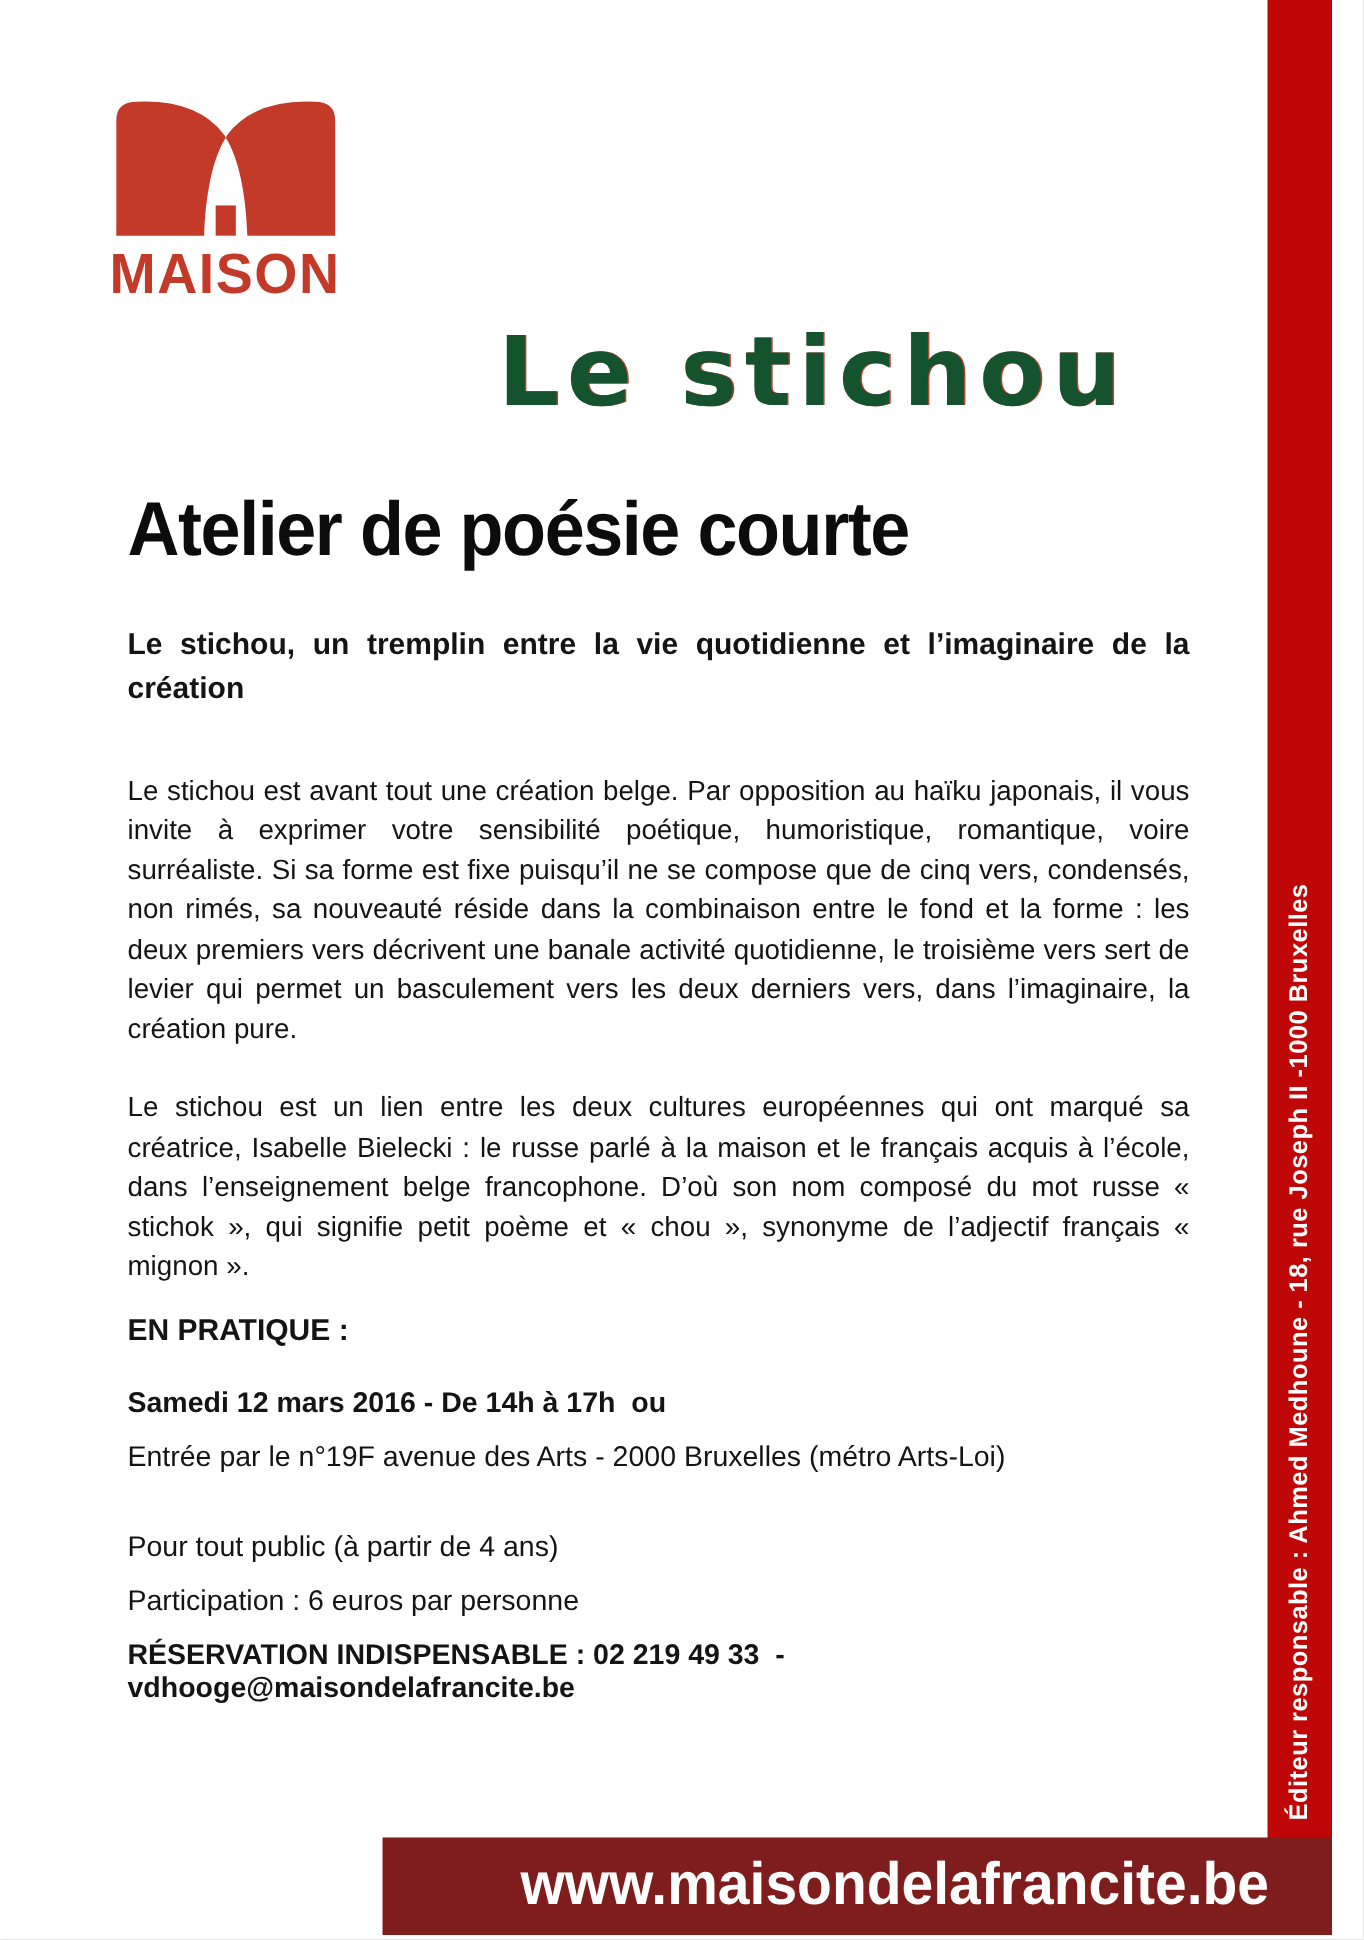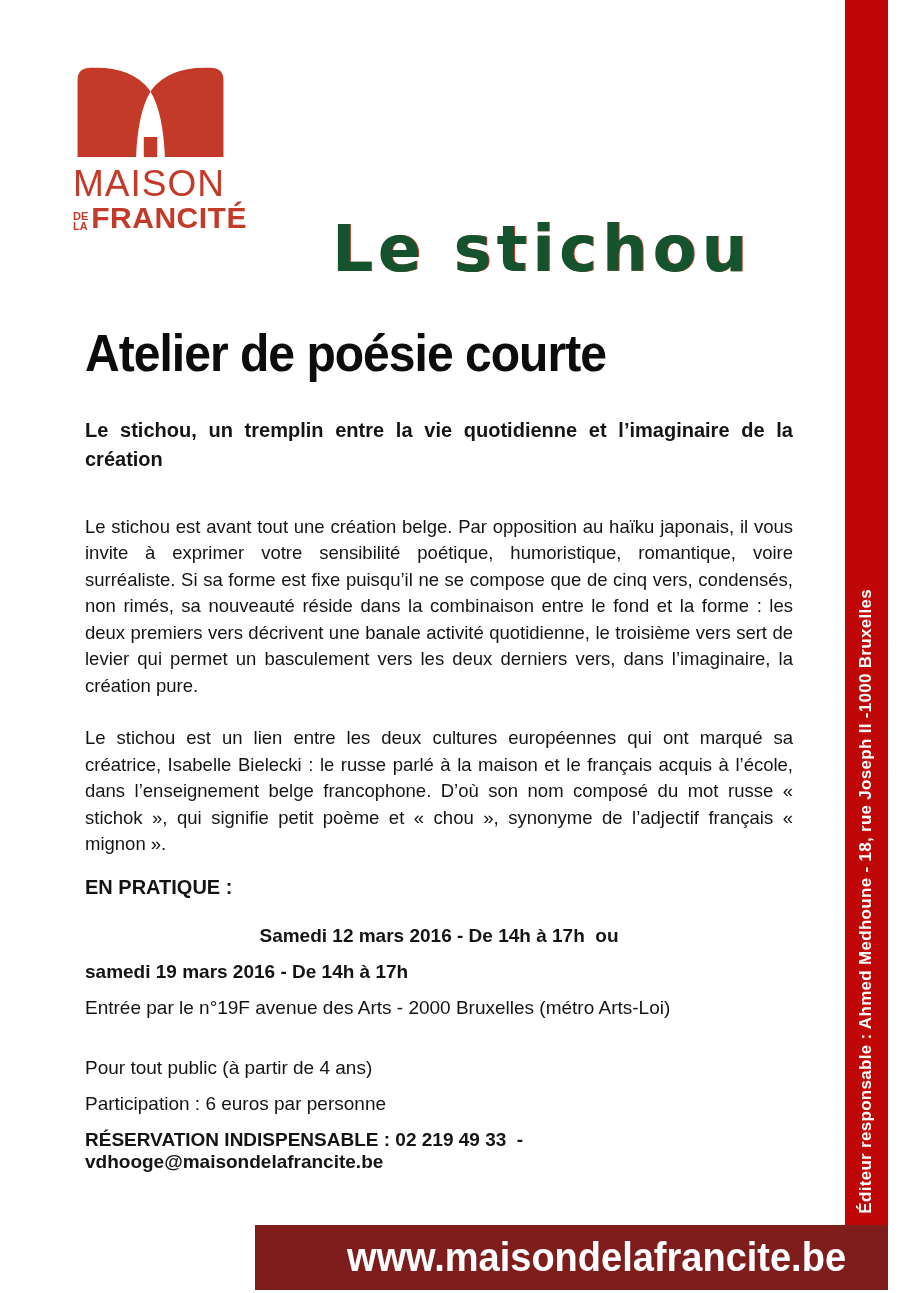--- a/index.html
+++ b/index.html
@@ -10,21 +10,21 @@
     background:#ffffff;
     font-family:"Liberation Sans", sans-serif;
     overflow:hidden;
     box-shadow:0 0 4px rgba(0,0,0,.25);
   }
 
   
   .logo { position:absolute; left:73px; top:64px; width:158px; color:#C43A28; }
   .logo svg { display:block; width:155px; height:96px; }
   .logo-word1 {
-    font-weight:normal; font-size:37px; line-height:1;
+    font-weight:bold; font-size:37px; line-height:1;
     letter-spacing:1px; margin-top:4px; transform:scaleY(1.02); transform-origin:top left;
   }
   .logo-line2 { display:flex; align-items:flex-end; margin-top:2px; }
   .logo-smalls { display:flex; flex-direction:column; font-weight:bold;
     font-size:11px; line-height:10px; margin-right:3px; padding-bottom:2px; }
   .logo-word2 { font-weight:bold; font-size:30px; line-height:1; letter-spacing:0.5px; }
 
   
   .page-title {
     position:absolute; left:332px; top:212px;
@@ -44,21 +44,21 @@
   .intro {
     margin-top:36px; font-size:20px; font-weight:bold;
     line-height:29px; text-align:justify;
   }
   .para { margin-top:26px; font-size:18.5px; line-height:26.5px; text-align:justify; }
   .para.first { margin-top:40px; }
 
   .practical-heading { font-size:20px; font-weight:bold; }
   .pline { margin-top:14px; font-size:19px; }
   .pline.bold { font-weight:bold; }
-  .pline.first-date { margin-top:26px;text-align:center; }
+  .pline.first-date { margin-top:26px; }
   .info-block { margin-top:38px; }
 
   
   .vbar {
     position:absolute; top:0; right:21px; width:43px; height:1290px;
     background:#C00707;
   }
   .vbar-text {
     position:absolute; bottom:76px; left:11px;
     writing-mode:vertical-rl; transform:rotate(180deg);
@@ -86,42 +86,34 @@
 
   <div class="logo">
     <span class="logo-mark">
       <svg viewBox="0 0 160 100" xmlns="http://www.w3.org/2000/svg" aria-hidden="true">
         <path fill="#C43A28" d="M4,97 L4,17 Q4,4 18,4 Q60,2 79,27 L80,29 C71,43 66,68 65,97 Z"></path>
         <path fill="#C43A28" d="M156,97 L156,17 Q156,4 142,4 Q100,2 81,27 L80,29 C89,43 94,68 95,97 Z"></path>
         <rect fill="#C43A28" x="73" y="76" width="14" height="21"></rect>
       </svg>
     </span>
     <div class="logo-word1">MAISON</div>
-    <div class="logo-line2">
-      <div class="logo-smalls">
-        <span>DE</span>
-        <span>LA</span>
-      </div>
-      <div class="logo-word2">FRANCITÉ</div>
-    </div>
   </div>
 
   <div class="page-title">Le stichou</div>
 
   <div class="main">
     <h1 class="heading">Atelier de poésie courte</h1>
 
     <div class="intro">Le stichou, un tremplin entre la vie quotidienne et l’imaginaire de la création</div>
 
     <p class="para first">Le stichou est avant tout une création belge. Par opposition au haïku japonais, il vous invite à exprimer votre sensibilité poétique, humoristique, romantique, voire surréaliste. Si sa forme est fixe puisqu’il ne se compose que de cinq vers, condensés, non rimés, sa nouveauté réside dans la combinaison entre le fond et la forme : les deux premiers vers décrivent une banale activité quotidienne, le troisième vers sert de levier qui permet un basculement vers les deux derniers vers, dans l’imaginaire, la création pure.</p>
     <p class="para">Le stichou est un lien entre les deux cultures européennes qui ont marqué sa créatrice, Isabelle Bielecki : le russe parlé à la maison et le français acquis à l’école, dans l’enseignement belge francophone. D’où son nom composé du mot russe « stichok », qui signifie petit poème et « chou », synonyme de l’adjectif français « mignon ».</p>
 
     <div class="practical-heading">EN PRATIQUE :</div>
     <div class="pline bold first-date">Samedi 12 mars 2016 - De 14h à 17h&nbsp; ou</div>
-    <div class="pline bold">samedi 19 mars 2016 - De 14h à 17h</div>
     <div class="pline">Entrée par le n°19F avenue des Arts - 2000 Bruxelles (métro Arts-Loi)</div>
 
     <div class="info-block">
       <div class="pline">Pour tout public (à partir de 4 ans)</div>
       <div class="pline">Participation : 6 euros par personne</div>
       <div class="pline bold">RÉSERVATION INDISPENSABLE : 02 219 49 33&nbsp; - vdhooge@maisondelafrancite.be</div>
     </div>
   </div>
 
   <div class="vbar">

